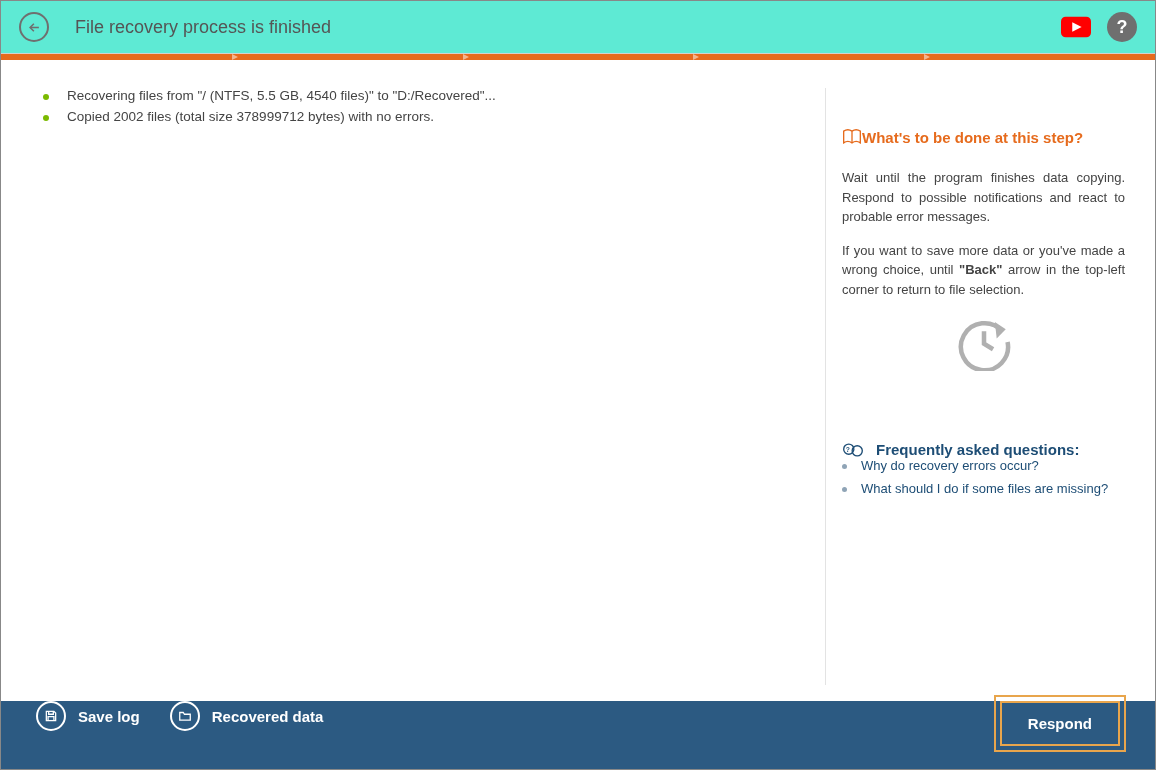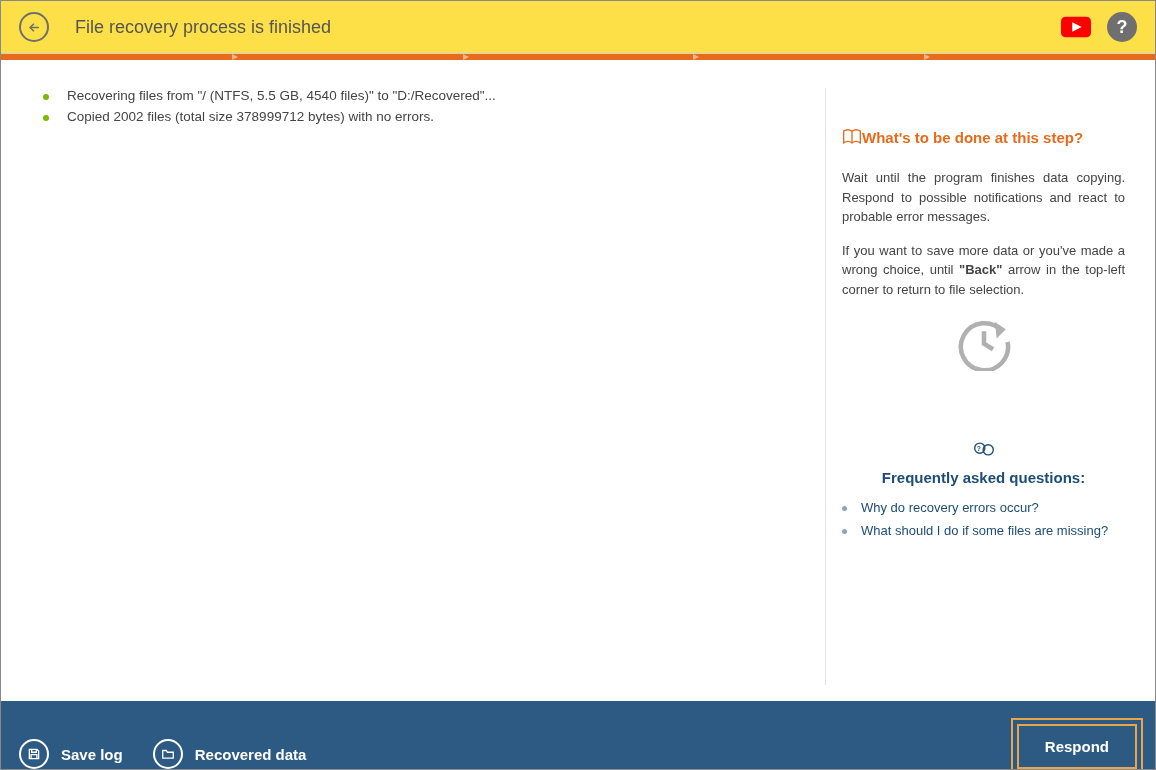--- a/index.html
+++ b/index.html
@@ -1,17 +1,17 @@
 <!DOCTYPE html>
 <html><head>
 <meta charset="utf-8">
 <style>
 * { margin: 0; padding: 0; box-sizing: border-box; }
 body { font-family: "Segoe UI", Tahoma, Arial, sans-serif; background: #fff; width: 1156px; height: 770px; overflow: hidden; border: 1px solid #888; display: flex; flex-direction: column; }
-.header { height: 53px; background: #fde047; display: flex; align-items: center; padding: 0 18px; border-bottom: 1px solid #d4d2cf; }
+.header { height: 53px; background: #5eead4; display: flex; align-items: center; padding: 0 18px; border-bottom: 1px solid #d4d2cf; }
 .back-btn { width: 30px; height: 30px; border: 2px solid #6f6f6f; border-radius: 50%; display: flex; align-items: center; justify-content: center; cursor: pointer; margin-right: 26px; }
 .title { color: #555; font-size: 18px; flex: 1; }
 .header-right { display: flex; align-items: center; gap: 16px; }
 .youtube-icon { width: 30px; height: 22px; cursor: pointer; }
 .help-btn { width: 30px; height: 30px; background: #6f6f6f; border-radius: 50%; display: flex; align-items: center; justify-content: center; color: #fff; font-weight: bold; font-size: 18px; cursor: pointer; }
 .progress-bar { height: 6px; background: #e66b1d; display: flex; position: relative; }
 .progress-seg { flex: 1; position: relative; }
 .progress-seg::after { content: ""; position: absolute; right: -6px; top: 0; width: 0; height: 0; border-left: 6px solid rgba(255,255,255,0.5); border-top: 3px solid transparent; border-bottom: 3px solid transparent; }
 .progress-seg:last-child::after { display: none; }
 .content { flex: 1; display: flex; padding: 28px 30px 16px 42px; }
@@ -19,26 +19,26 @@
 .log { flex: 1; }
 .log-line { display: flex; align-items: flex-start; margin-bottom: 6px; font-size: 13.5px; color: #444; }
 .dot { width: 6px; height: 6px; background: #7bba00; border-radius: 50%; margin-right: 18px; margin-top: 6px; flex-shrink: 0; }
 .status-area { padding-bottom: 8px; padding-top: 10px; }
 .status-line { display: flex; align-items: center; font-size: 16px; color: #555; }
 .sidebar { width: 300px; margin-left: 20px; padding-left: 16px; border-left: 1px solid #e3e3e3; padding-top: 40px; }
 .section-title { color: #e66b1d; font-size: 15px; font-weight: bold; margin-bottom: 22px; display: flex; align-items: center; gap: 0; }
 .section-text { color: #444; font-size: 13px; line-height: 1.5; margin-bottom: 14px; text-align: justify; }
 .section-text .bold { font-weight: bold; }
 .clock-icon { display: flex; justify-content: center; margin: 14px 0 70px 0; }
-.faq-title { color: #1d4d75; font-size: 15px; font-weight: bold; margin-bottom: 14px; display: flex; align-items: center; gap: 12px; flex-direction: column; }
+.faq-title { color: #1d4d75; font-size: 15px; font-weight: bold; display: flex; align-items: center; gap: 12px; }
 .faq-list { list-style: none; }
 .faq-list li { display: flex; align-items: flex-start; margin-bottom: 8px; font-size: 13px; }
 .faq-bullet { width: 5px; height: 5px; background: #8fa4b6; border-radius: 50%; margin-right: 14px; margin-top: 6px; flex-shrink: 0; }
 .faq-link { color: #1d4d75; cursor: pointer; }
-.footer { height: 68px; background: #2c5a82; display: flex; align-items: flex-end; padding: 0 18px; }
+.footer { height: 68px; background: #2c5a82; display: flex; align-items: flex-start; padding: 0 35px; }
 .footer-btn { display: flex; align-items: center; color: #fff; font-size: 15px; font-weight: bold; margin-right: 30px; cursor: pointer; }
 .footer-icon { width: 30px; height: 30px; border: 2px solid #fff; border-radius: 50%; display: flex; align-items: center; justify-content: center; margin-right: 12px; flex-shrink: 0; }
 .finish-btn { margin-left: auto; padding: 12px 26px; border: 2px solid #e8a54c; outline: 2px solid #e8a54c; outline-offset: 4px; color: #fff; font-size: 15px; font-weight: bold; cursor: pointer; background: transparent; }
 </style>
 </head>
 <body>
 
 <div class="header">
   <div class="back-btn">
     <svg width="15" height="15" viewBox="0 0 24 24" fill="none" stroke="#6f6f6f" stroke-width="2.5">

